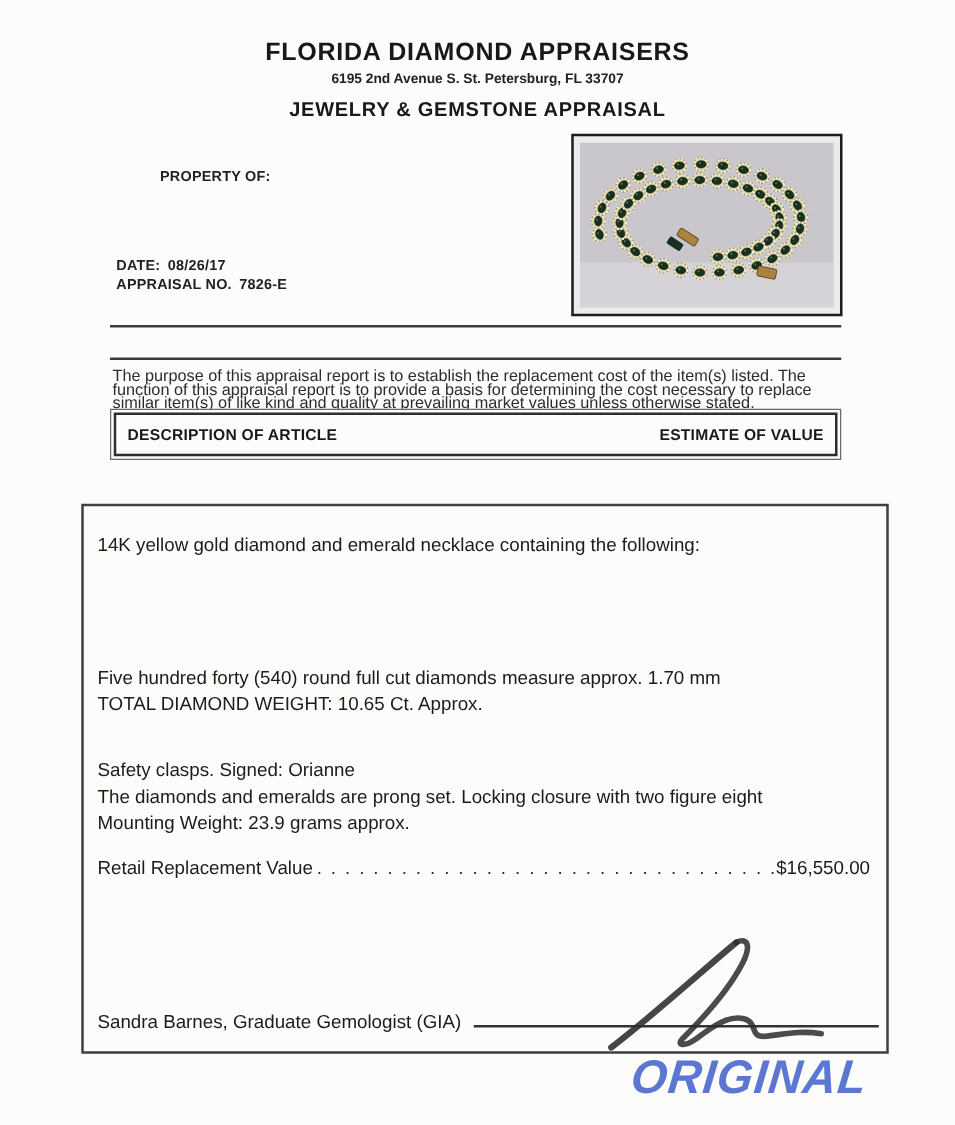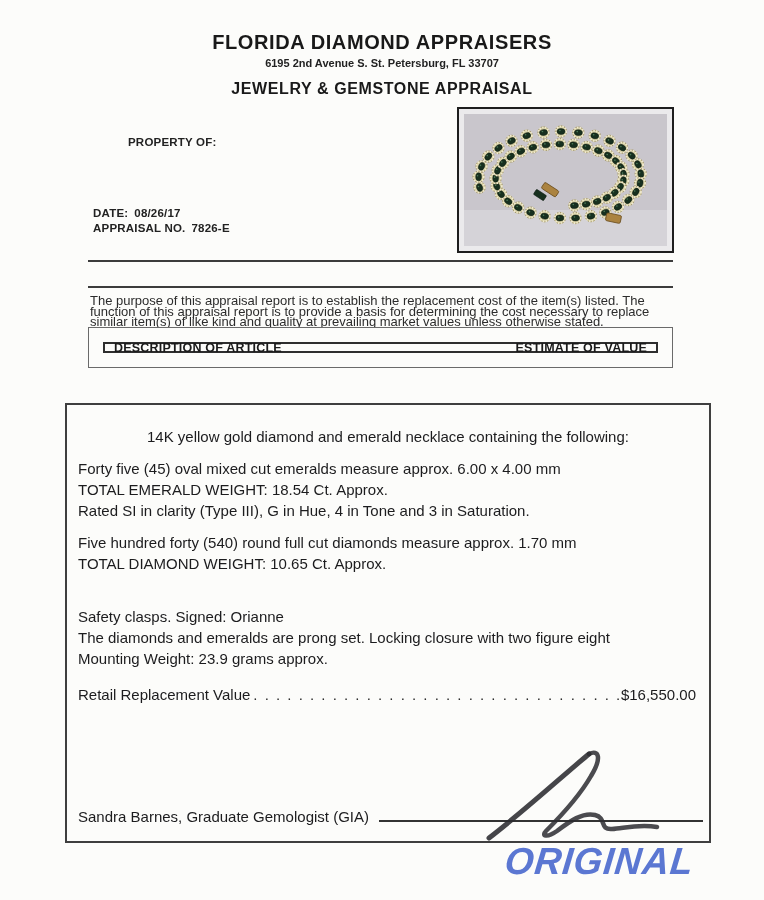--- a/index.html
+++ b/index.html
@@ -38,37 +38,37 @@
   .rule-2 { top: 286px; }
 
   .disclaimer {
     left: 90px; top: 296px; width: 580px;
     font-size: 13px; line-height: 10.5px; color: #2c2c2c;
   }
 
   .desc-header-box {
     left: 88px; top: 327px; width: 585px; height: 41px;
     border: 1px solid #6a6a6a;
-    padding: 14px;
+    padding: 2px;
     background: #fcfcfa;
   }
   .desc-header-inner {
     height: 100%;
     border: 2px solid #2e2e2e;
     display: flex; justify-content: space-between; align-items: center;
     padding: 0 9px;
   }
   .desc-header-inner div { font-size: 12.5px; font-weight: bold; color: #1a1a1a; letter-spacing: .2px; }
 
   .main-box {
     left: 65px; top: 403px; width: 646px; height: 440px;
     border: 2px solid #3f3f3f;
   }
   .main-box .line { position: absolute; left: 11px; right: 11px; font-size: 15px; line-height: 21px; color: #1c1c1e; }
-  .p-intro { top: 21px; text-align: center; }
+  .p-intro { top: 21px; }
   .p-emeralds { top: 53px; }
   .p-diamonds { top: 127px; }
   .p-mounting { top: 201px; }
 
   .retail-row {
     position: absolute; left: 11px; right: 13px; top: 281px;
     display: flex; align-items: baseline;
     font-size: 15px; color: #1c1c1e;
   }
   .retail-label { white-space: nowrap; }
@@ -339,25 +339,20 @@
   <div class="abs desc-header-box">
     <div class="desc-header-inner">
       <div>DESCRIPTION OF ARTICLE</div>
       <div>ESTIMATE OF VALUE</div>
     </div>
   </div>
 
   <div class="abs main-box">
     <div class="line p-intro">14K yellow gold diamond and emerald necklace containing the following:</div>
 
-    <div class="line p-emeralds">
-      <div>Forty five (45) oval mixed cut emeralds measure approx. 6.00 x 4.00 mm</div>
-      <div>TOTAL EMERALD WEIGHT: 18.54 Ct. Approx.</div>
-      <div>Rated SI in clarity (Type III), G in Hue, 4 in Tone and 3 in Saturation.</div>
-    </div>
 
     <div class="line p-diamonds">
       <div>Five hundred forty (540) round full cut diamonds measure approx. 1.70 mm</div>
       <div>TOTAL DIAMOND WEIGHT: 10.65 Ct. Approx.</div>
     </div>
 
     <div class="line p-mounting">
       <div>Safety clasps. Signed: Orianne</div>
       <div>The diamonds and emeralds are prong set.  Locking closure with two figure eight</div>
       <div>Mounting Weight: 23.9 grams approx.</div>

